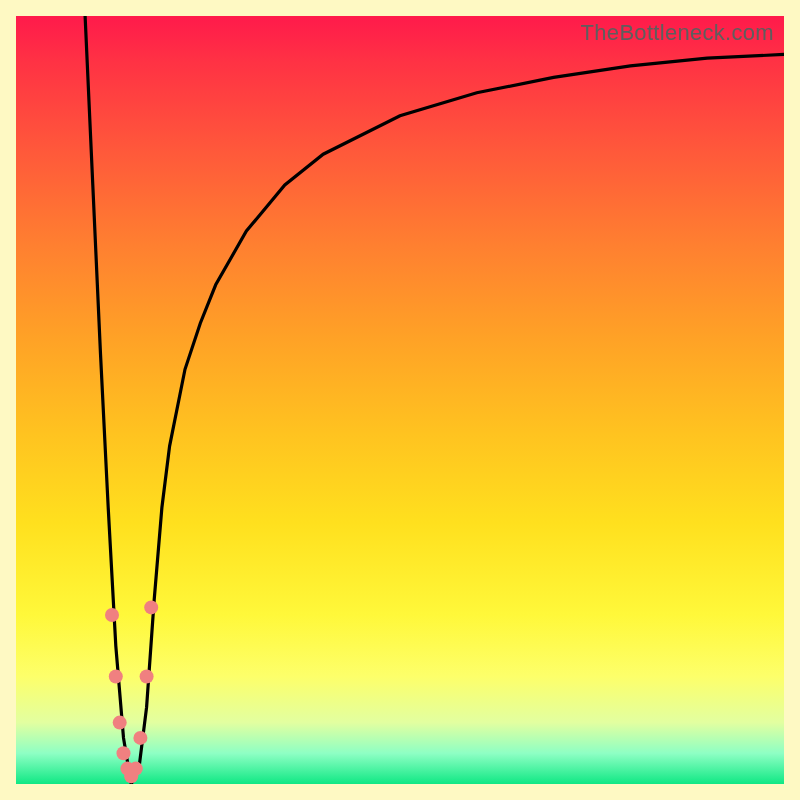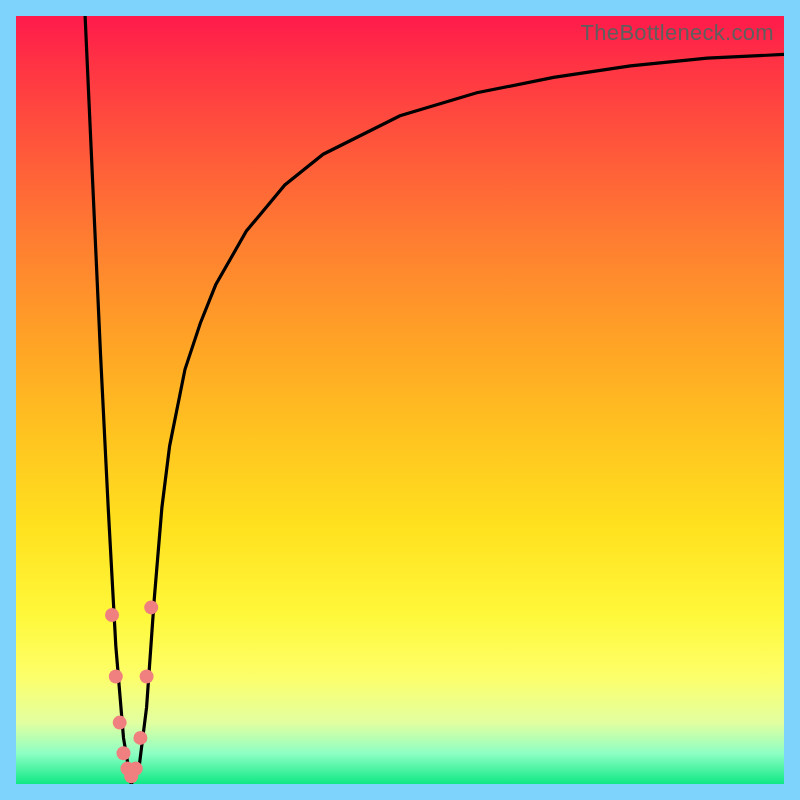--- a/index.html
+++ b/index.html
@@ -10,21 +10,21 @@
     overflow: hidden;
     background: #000;
     font-family: Arial, Helvetica, sans-serif;
   }
   .frame {
     position: absolute;
     left: 0;
     top: 0;
     width: 800px;
     height: 800px;
-    background: #7dd3fc;
+    background: #fef9c3;
   }
   .plot {
     position: absolute;
     left: 16px;
     top: 16px;
     width: 768px;
     height: 768px;
     overflow: hidden;
   }
   .gradient {

